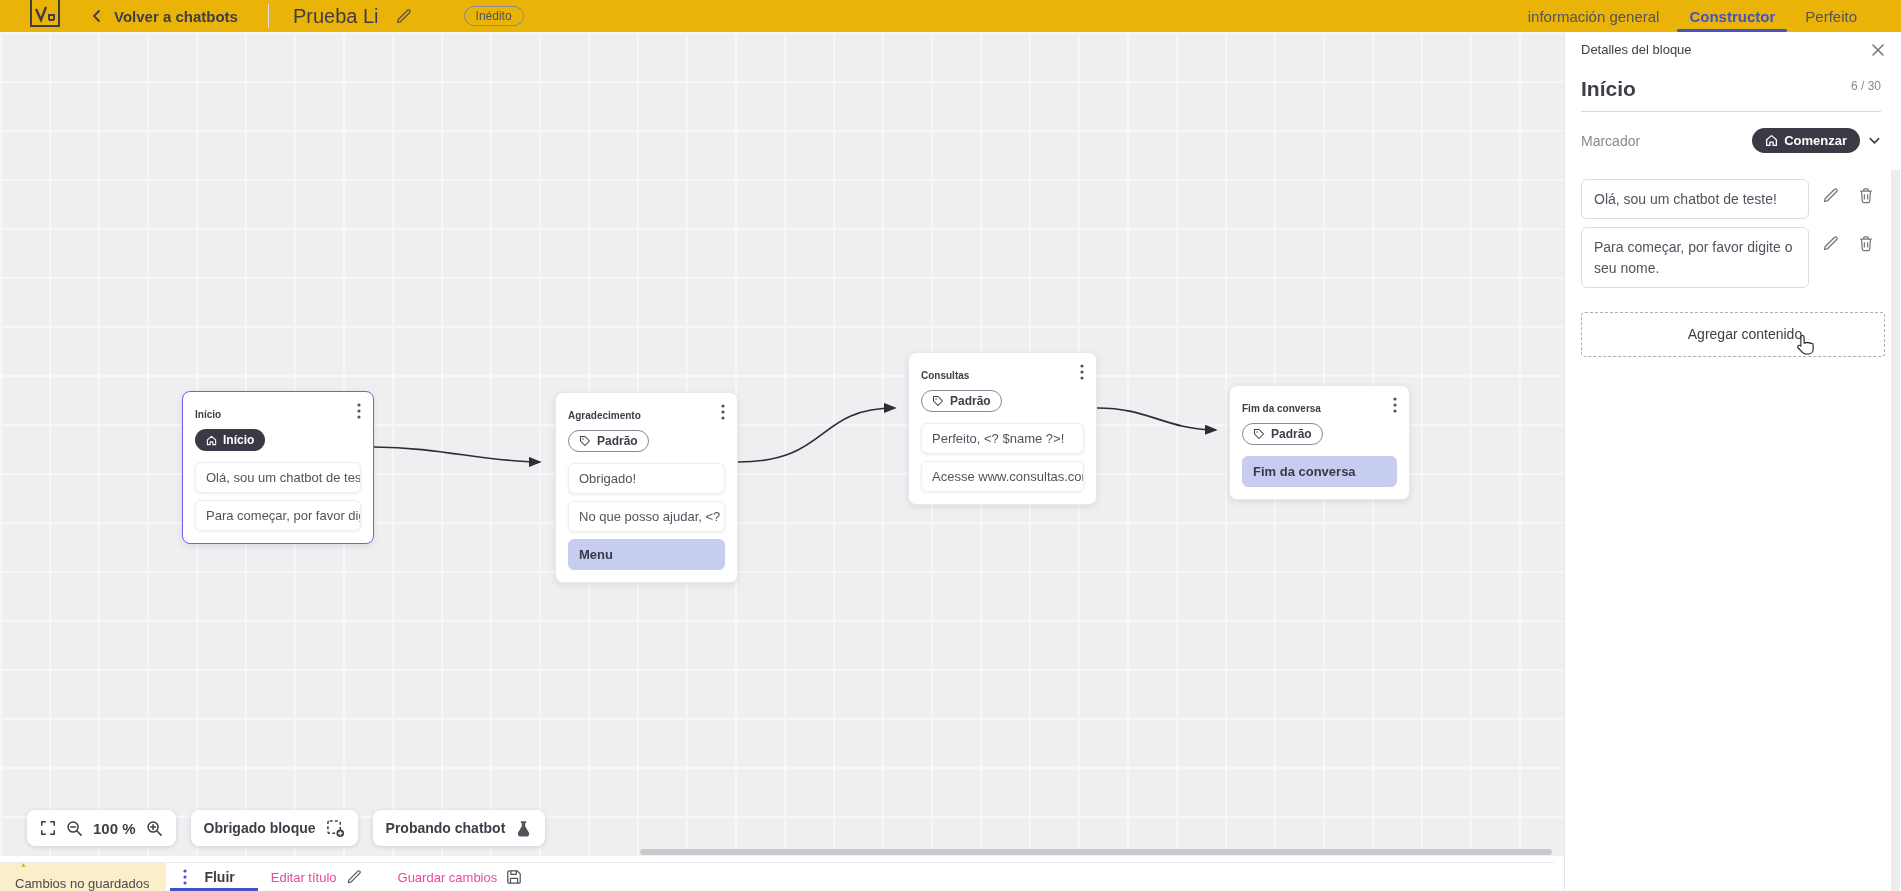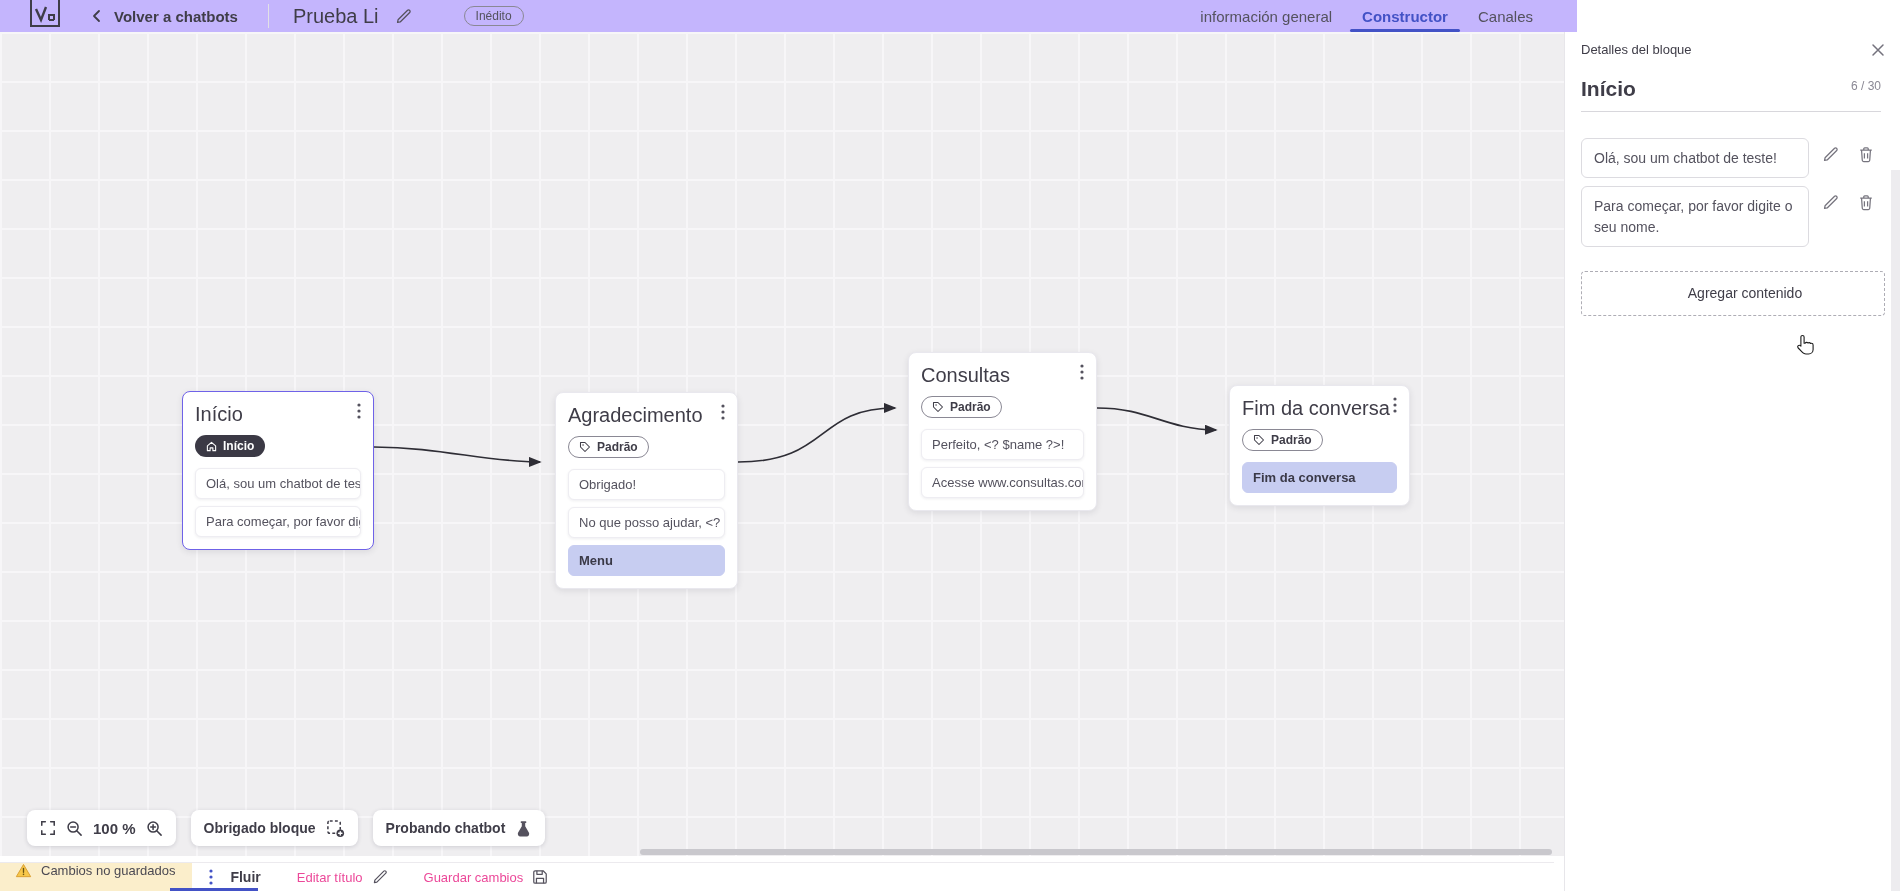--- a/index.html
+++ b/index.html
@@ -1,21 +1,21 @@
 <!DOCTYPE html>
 <html><head>
 <meta charset="utf-8">
 <style>
   * { margin:0; padding:0; box-sizing:border-box; }
   html,body { width:1901px; height:891px; overflow:hidden; background:#fff;
     font-family:"Liberation Sans","DejaVu Sans",sans-serif; color:#3f3d48; }
   .page { position:relative; width:1901px; height:891px; }
 
   
-  .topbar { position:absolute; left:0; top:0; width:1577px; height:32px; background:#c4b5fd; z-index:30; }
+  .topbar { position:absolute; left:0; top:0; width:1901px; height:32px; background:#eab308; z-index:30; }
   .topbar-left { position:absolute; left:0; top:0; height:32px; display:flex; align-items:center; }
   .logo { width:34px; height:34px; margin-left:28px; margin-top:-8px; color:#3f3d48; }
   .back { display:flex; align-items:center; gap:10px; margin-left:28px; cursor:pointer; }
   .back-label { font-size:15px; font-weight:600; color:#3f3d48; }
   .tb-divider { width:1px; height:24px; background:#e2e1e6; margin:0 24px 0 30px; }
   .doc-title { font-size:20px; font-weight:500; color:#3f3d48; }
   .tb-pencil { margin-left:16px; color:#55525e; }
   .draft-badge { margin-left:52px; border:1px solid #8a8894; border-radius:999px;
     padding:2px 11px; font-size:12px; color:#54525e; }
   .nav-tabs { position:absolute; right:44px; top:0; height:32px; display:flex; gap:30px; align-items:center; }
@@ -28,21 +28,21 @@
     background-color:#efeef0;
     background-image:linear-gradient(to right,#f7f6f8 2px,transparent 2px),
                      linear-gradient(to bottom,#f7f6f8 2px,transparent 2px);
     background-size:49px 49px; overflow:hidden; }
   .edges { position:absolute; left:0; top:0; width:1564px; height:824px; z-index:1; pointer-events:none; }
 
   .node { position:absolute; z-index:2; background:#fff; border:1px solid #e9e8ee; border-radius:8px;
     box-shadow:0 2px 6px rgba(40,40,60,.10); padding:11px 12px 12px; }
   .node.selected { border:1.5px solid #6f62e8; }
   .node-head { display:flex; justify-content:space-between; align-items:flex-start; }
-  .node-title { font-size:20px; font-weight:400; color:#3f3d48; }
+  .node-title { font-size:10px; font-weight:700; color:#3f3d48;margin-top:6px; }
   .dots { color:#54525e; }
   .badge-row { margin-top:9px; }
   .badge-dark { display:inline-flex; align-items:center; gap:6px; background:#3b3945; color:#fff;
     border-radius:999px; padding:4px 11px; font-size:12px; font-weight:700; }
   .badge-outline { display:inline-flex; align-items:center; gap:6px; border:1px solid #8a8894; color:#3f3d48;
     border-radius:999px; padding:3px 10px; font-size:12px; font-weight:600; background:#fff; }
   .node-rows { margin-top:11px; display:flex; flex-direction:column; gap:7px; }
   .node-row { background:#fff; border:1px solid #eeedf2; box-shadow:0 1px 3px rgba(40,40,60,.08);
     border-radius:6px; padding:7px 10px; font-size:13px; color:#54525e;
     white-space:nowrap; overflow:hidden; cursor:pointer; }
@@ -90,21 +90,21 @@
     font-size:14px; color:#54525e; background:#fff; line-height:1.45; }
   .content-icons { display:flex; gap:19px; margin-left:13px; margin-top:8px; color:#76747e; }
   .content-icons svg { cursor:pointer; }
   .add-content { margin-top:24px; width:304px; height:45px; border:1px dashed #aeadb5; border-radius:4px;
     display:flex; align-items:center; justify-content:center; font-size:14px; font-weight:500;
     color:#3f3d48; cursor:pointer;padding-left:24px; }
 
   
   .bottombar { position:absolute; left:0; bottom:0; width:1554px; height:29px; background:#fff;
     border-top:1px solid #eceaee; display:flex; align-items:center; z-index:25; }
-  .unsaved { height:100%; background:#fbeecb; display:flex; gap:9px; padding:0 17px 0 15px; }
+  .unsaved { height:100%; background:#fbeecb; display:flex; gap:9px; padding:0 17px 0 15px;flex-direction:column; }
   .unsaved-label { font-size:13px; color:#4b4952; }
   .bb-dots { margin-left:17px; color:#4352c6; cursor:pointer; }
   .bb-tab { margin-left:17px; font-size:14px; font-weight:600; color:#3f3d48; cursor:pointer; }
   .bb-underline { position:absolute; left:170px; bottom:0; width:88px; height:3px; background:#4352c6; }
   .bb-item { margin-left:36px; display:flex; align-items:center; gap:9px; font-size:13px; color:#ec4899; cursor:pointer; }
   .bb-item svg { color:#55525e; }
 
   .cursor { position:absolute; left:1796px; top:334px; z-index:60; pointer-events:none; color:#1c1c1c; }
   svg { display:block; }
 </style>
@@ -129,21 +129,21 @@
       <div class="tb-divider"></div>
       <span class="doc-title">Prueba Li</span>
       <svg class="tb-pencil" width="17" height="17" viewBox="0 0 20 20" fill="none" stroke="currentColor" stroke-width="1.5" stroke-linejoin="round">
           <path d="M3 17l.6-3.1L14.8 2.7a1.6 1.6 0 0 1 2.3 0l.2.2a1.6 1.6 0 0 1 0 2.3L6.1 16.4 3 17z"></path>
         </svg>
       <span class="draft-badge">Inédito</span>
     </div>
     <div class="nav-tabs">
       <div class="nav-tab">información general</div>
       <div class="nav-tab active">Constructor</div>
-      <div class="nav-tab">Canales</div>
+      <div class="nav-tab">Perfeito</div>
     </div>
   </div>
 
   <div class="canvas">
 
     <svg class="edges">
       <defs>
         <marker id="arw" markerWidth="9" markerHeight="8" refX="6.5" refY="3" orient="auto">
           <path d="M0,0 L7.5,3 L0,6 z" fill="#2e2d35"></path>
         </marker>
@@ -289,20 +289,34 @@
     <div class="panel-header">
       <span class="panel-header-title">Detalles del bloque</span>
       <svg class="panel-close" width="14" height="14" viewBox="0 0 14 14" fill="none" stroke="currentColor" stroke-width="1.5" stroke-linecap="round">
           <path d="M2 2 L12 12 M12 2 L2 12"></path>
         </svg>
     </div>
     <div class="panel-body">
       <div class="name-wrap">
         <div class="name-input">Início</div>
         <div class="name-counter">6 / 30</div>
+      </div>
+      <div class="marker-row">
+        <span class="marker-label">Marcador</span>
+        <span class="marker-right">
+          <span class="marker-btn">
+            <svg width="13" height="13" viewBox="0 0 16 16" fill="none" stroke="#fff" stroke-width="1.6" stroke-linejoin="round">
+                <path d="M2 7 L8 2 L14 7 V14 H10 V10 H6 V14 H2 Z"></path>
+              </svg>
+            <span>Comenzar</span>
+          </span>
+          <svg width="13" height="13" viewBox="0 0 14 14" fill="none" stroke="#3f3d48" stroke-width="1.7" stroke-linecap="round" stroke-linejoin="round">
+              <path d="M2.5 5 L7 9.5 L11.5 5"></path>
+            </svg>
+        </span>
       </div>
 
       <div class="content-list">
         <div class="content-item">
           <div class="content-box">Olá, sou um chatbot de teste!</div>
           <div class="content-icons">
             <svg width="17" height="17" viewBox="0 0 20 20" fill="none" stroke="currentColor" stroke-width="1.5" stroke-linejoin="round">
                 <path d="M3 17l.6-3.1L14.8 2.7a1.6 1.6 0 0 1 2.3 0l.2.2a1.6 1.6 0 0 1 0 2.3L6.1 16.4 3 17z"></path>
               </svg>
             <svg width="16" height="17" viewBox="0 0 18 19" fill="none" stroke="currentColor" stroke-width="1.4">

